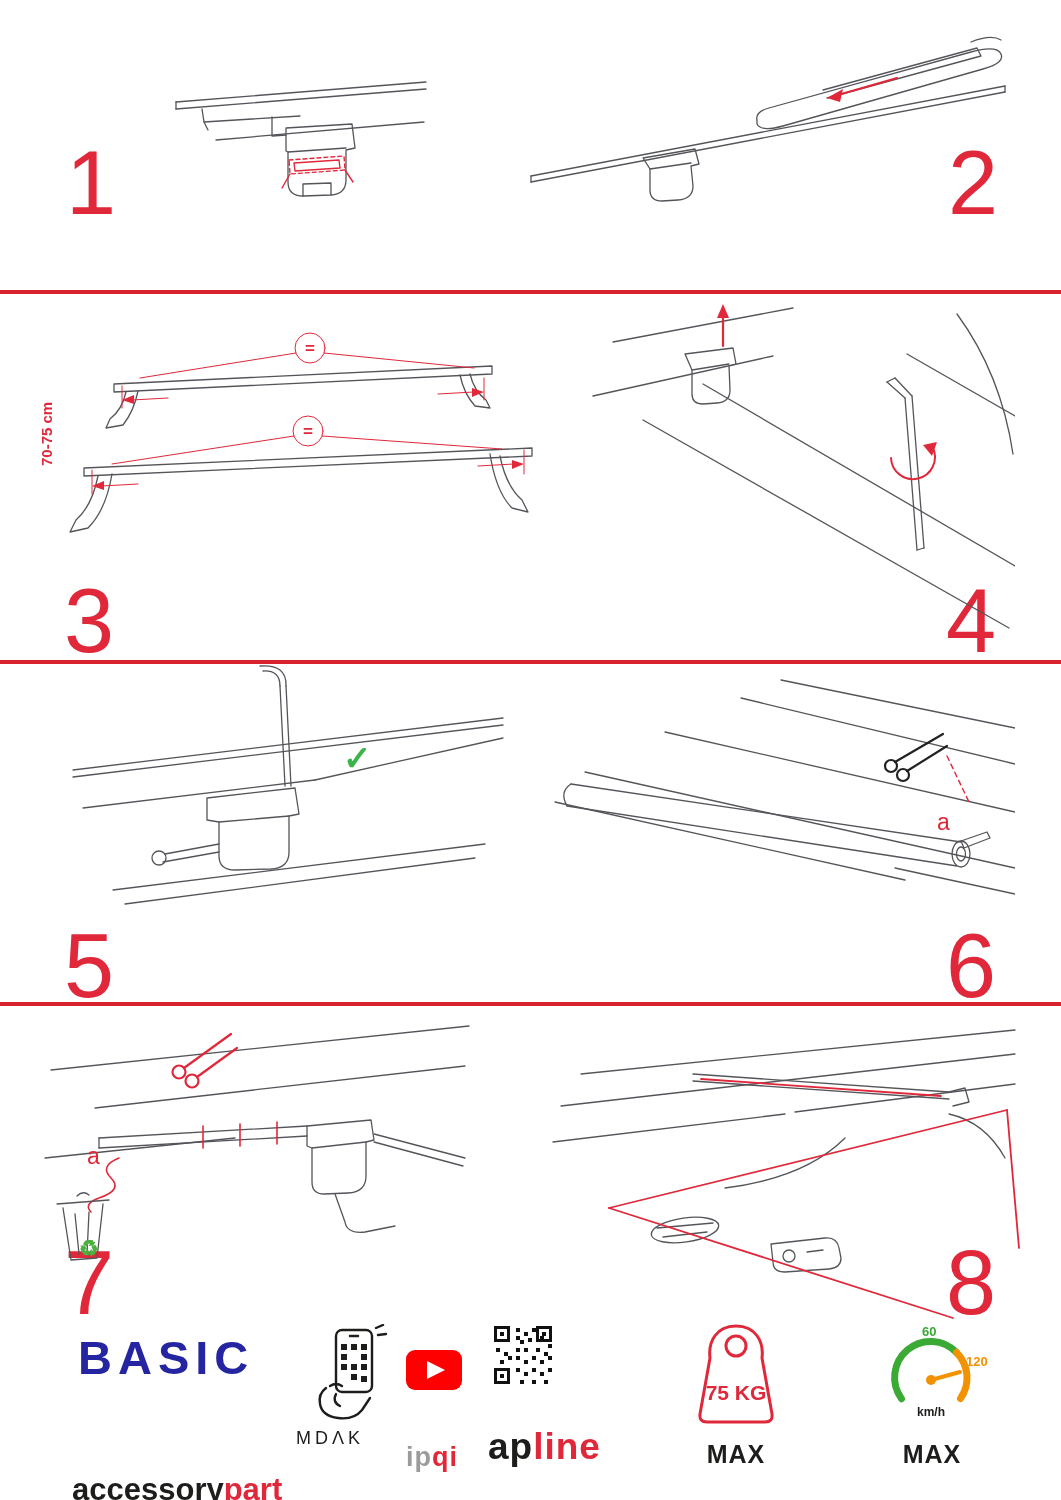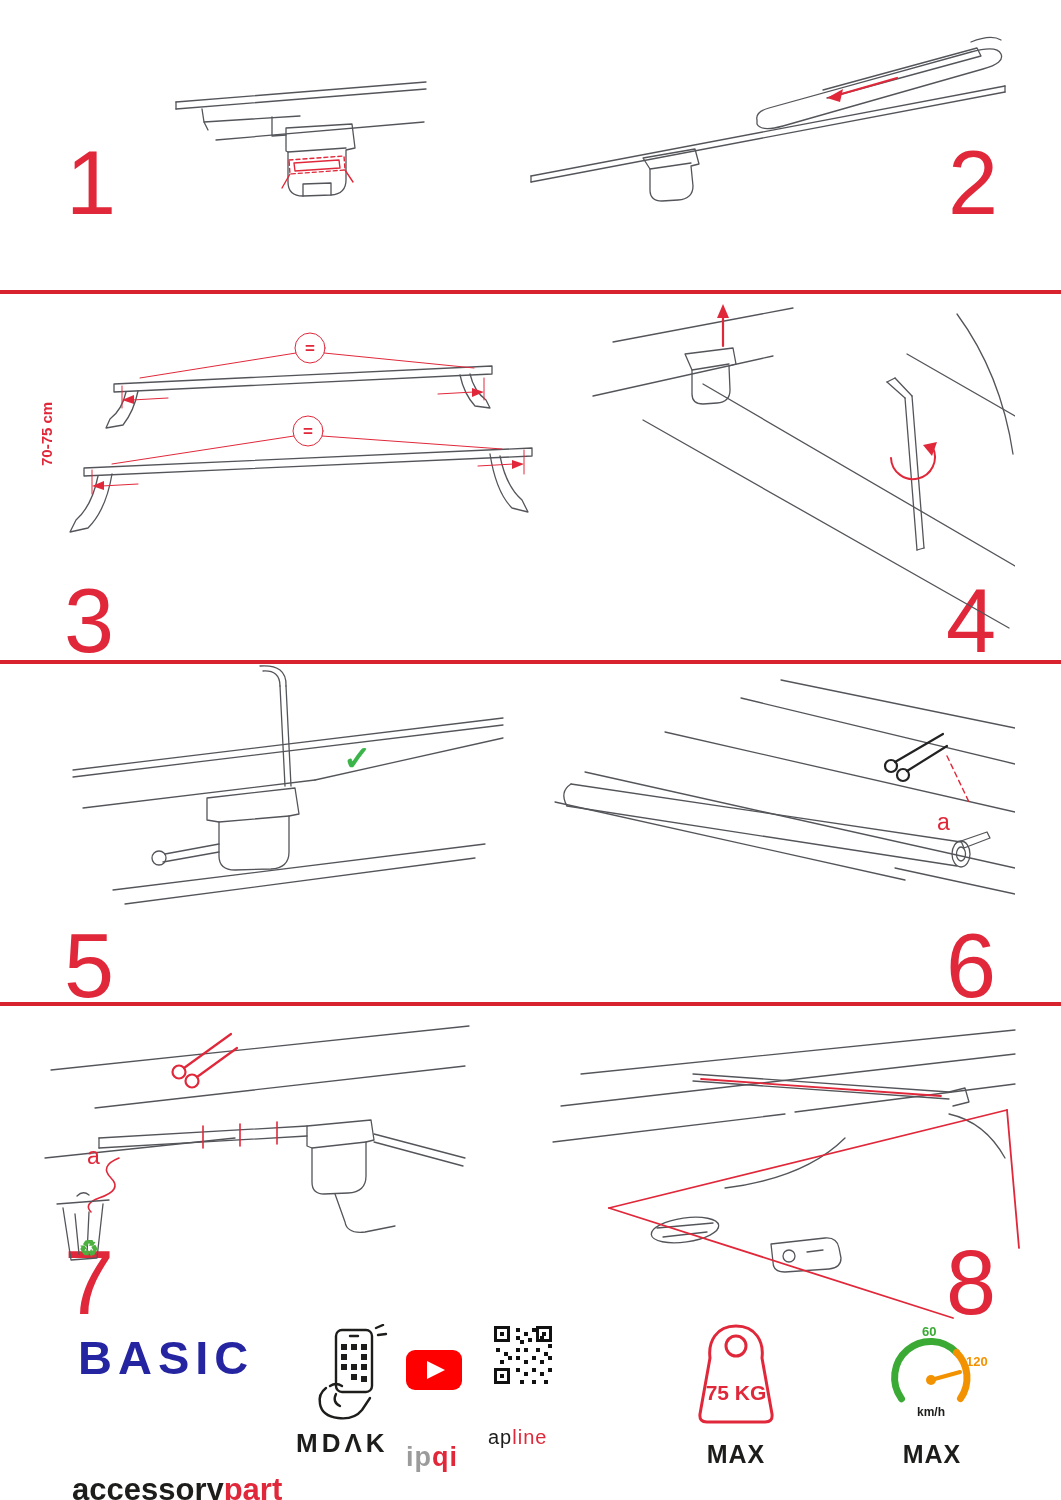--- a/index.html
+++ b/index.html
@@ -8,25 +8,25 @@
   .num { position:absolute; color:#e0283a; font-size:90px; font-weight:400; line-height:1; font-family:"Liberation Sans",sans-serif; }
   .divider { position:absolute; left:0; width:1061px; height:4px; background:#d8232f; }
   .art { position:absolute; }
   .ln { fill:none; stroke:#54555a; stroke-width:1.3; stroke-linecap:round; stroke-linejoin:round; }
   .red { fill:none; stroke:#e0283a; stroke-width:1.4; stroke-linecap:round; stroke-linejoin:round; }
   .redfill { fill:#e0283a; stroke:none; }
   .redtext { fill:#e0283a; font-family:"Liberation Sans",sans-serif; }
   .brand-title { position:absolute; color:#2525a2; font-size:47px; font-weight:bold; letter-spacing:6px; }
   .brand-sub { position:absolute; font-size:31px; font-weight:bold; color:#1d1d1b; }
   .brand-sub .red-part { color:#e0283a; }
-  .partner { position:absolute; font-size:26px; font-weight:bold; letter-spacing:4px; color:#1d1d1b; }
+  .partner { position:absolute; font-size:18px; font-weight:normal; letter-spacing:4px; color:#1d1d1b; }
   .ipqi { position:absolute; font-size:27px; font-weight:bold; letter-spacing:1px;margin-top:16px; }
   .ipqi .gray { color:#9b9b9b; }
   .ipqi .red-part { color:#e0283a; }
-  .apline { position:absolute; font-size:20px; font-weight:normal; letter-spacing:1px; color:#1d1d1b;text-align:right; }
+  .apline { position:absolute; font-size:37px; font-weight:bold; letter-spacing:1px; color:#1d1d1b;text-align:right; }
   .apline .red-part { color:#e0283a; }
   .max-label { position:absolute; width:112px; text-align:center; font-size:25px; font-weight:bold; color:#1d1d1b; letter-spacing:1px; }
 </style>
 </head>
 <body>
 
 <div class="page">
 
   <div class="divider" style="top:290px"></div>
   <div class="divider" style="top:660px"></div>

